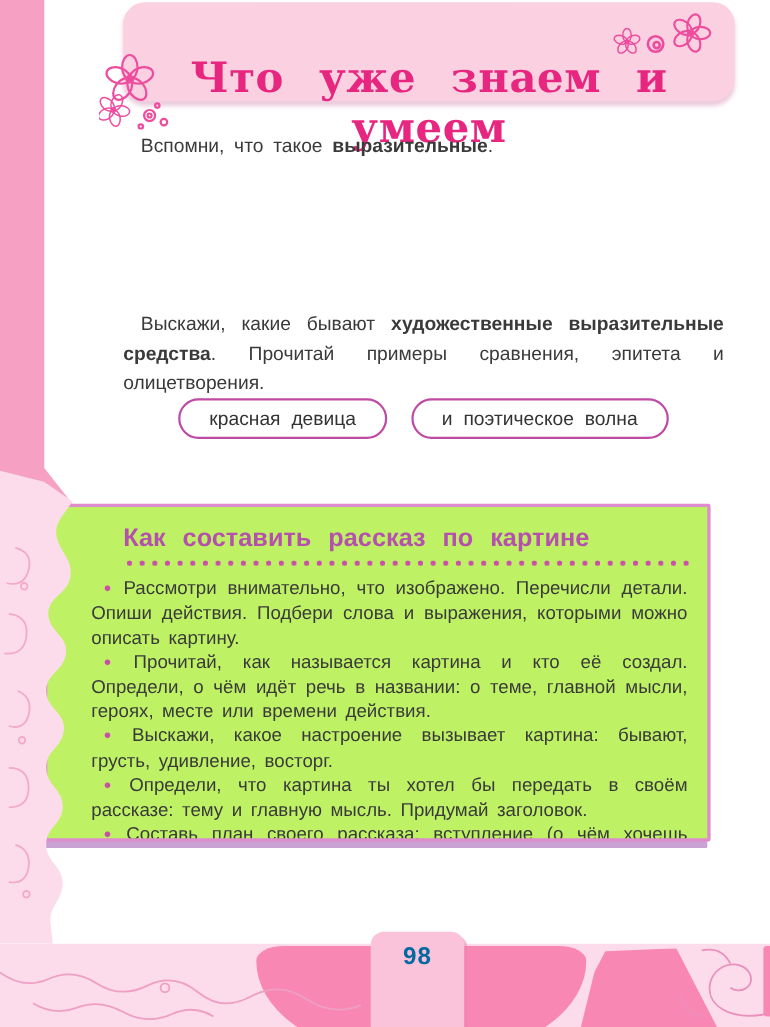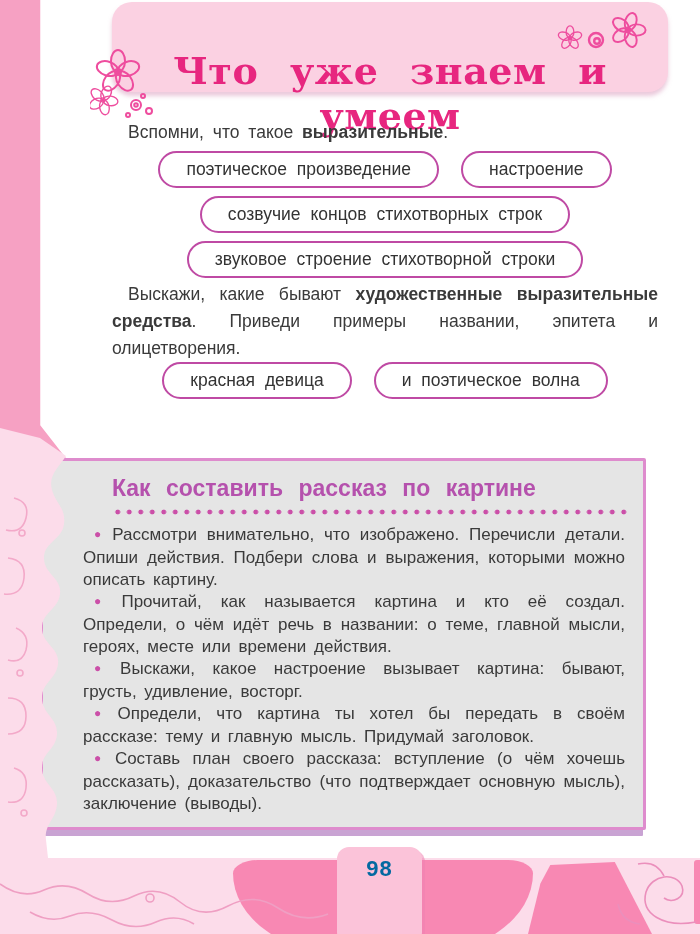--- a/index.html
+++ b/index.html
@@ -50,22 +50,22 @@
   #pills-means{top:362px;}
   .pill-row{display:flex;gap:22px;justify-content:center;}
   .pill{
     display:inline-flex;align-items:center;justify-content:center;
     height:37px;box-sizing:border-box;padding:0 26px;background:#fff;
     border:2px solid var(--pill-border,#bf4aa4);border-radius:19px;
     font-size:17.5px;word-spacing:5px;color:#333;white-space:nowrap;
   }
   
   .card{
-    position:absolute;left:40px;top:458px;width:606px;height:372px;box-sizing:border-box;
-    background:#e5e5e5;border:3px solid var(--card-border,#de8ccd);border-radius:2px;
+    position:absolute;left:40px;top:458px;width:606px;height:307px;box-sizing:border-box;
+    background:#bef264;border:3px solid var(--card-border,#de8ccd);border-radius:2px;
     box-shadow:-2px 7px 0 -1px var(--shadow-mauve,#c9a3d3);z-index:2;overflow:hidden;
   }
   .card-inner{padding:14px 18px 0 40px;}
   .card-title{
     margin:0 0 0 29px;font-size:23px;font-weight:700;word-spacing:9px;
     color:var(--card-title,#b551ad);
   }
   .dotted{
     margin:7px 0 0 29px;width:520px;height:6px;
     background:radial-gradient(circle,var(--accent-dot,#cb4fa8) 2.2px,transparent 2.7px);
@@ -175,34 +175,22 @@
         <ellipse rx="7" ry="11" cy="-11" transform="rotate(144)"></ellipse>
         <ellipse rx="7" ry="11" cy="-11" transform="rotate(216)"></ellipse>
         <ellipse rx="7" ry="11" cy="-11" transform="rotate(288)"></ellipse>
         <circle r="3"></circle>
       </g>
     </g>
   </svg>
 
   <p class="intro" id="intro1"><span>Вспомни, что такое </span><b>выразительные</b><span>.</span></p>
 
-  <div class="pill-group" id="pills-poem">
-    <div class="pill-row">
-      <span class="pill">поэтическое произведение</span>
-      <span class="pill">настроение</span>
-    </div>
-    <div class="pill-row">
-      <span class="pill">созвучие концов стихотворных строк</span>
-    </div>
-    <div class="pill-row">
-      <span class="pill">звуковое строение стихотворной строки</span>
-    </div>
-  </div>
-
-  <p class="intro" id="intro2"><span>Выскажи, какие бывают </span><b>художественные выразительные средства</b><span>. Приведи примеры названии, эпитета и олицетворения.</span></p>
+
+  <p class="intro" id="intro2"><span>Выскажи, какие бывают </span><b>художественные выразительные средства</b><span>. Прочитай примеры сравнения, эпитета и олицетворения.</span></p>
 
   <div class="pill-group" id="pills-means">
     <div class="pill-row">
       <span class="pill">красная девица</span>
       <span class="pill">и поэтическое волна</span>
     </div>
   </div>
 
   <div class="card">
     <div class="card-inner">

